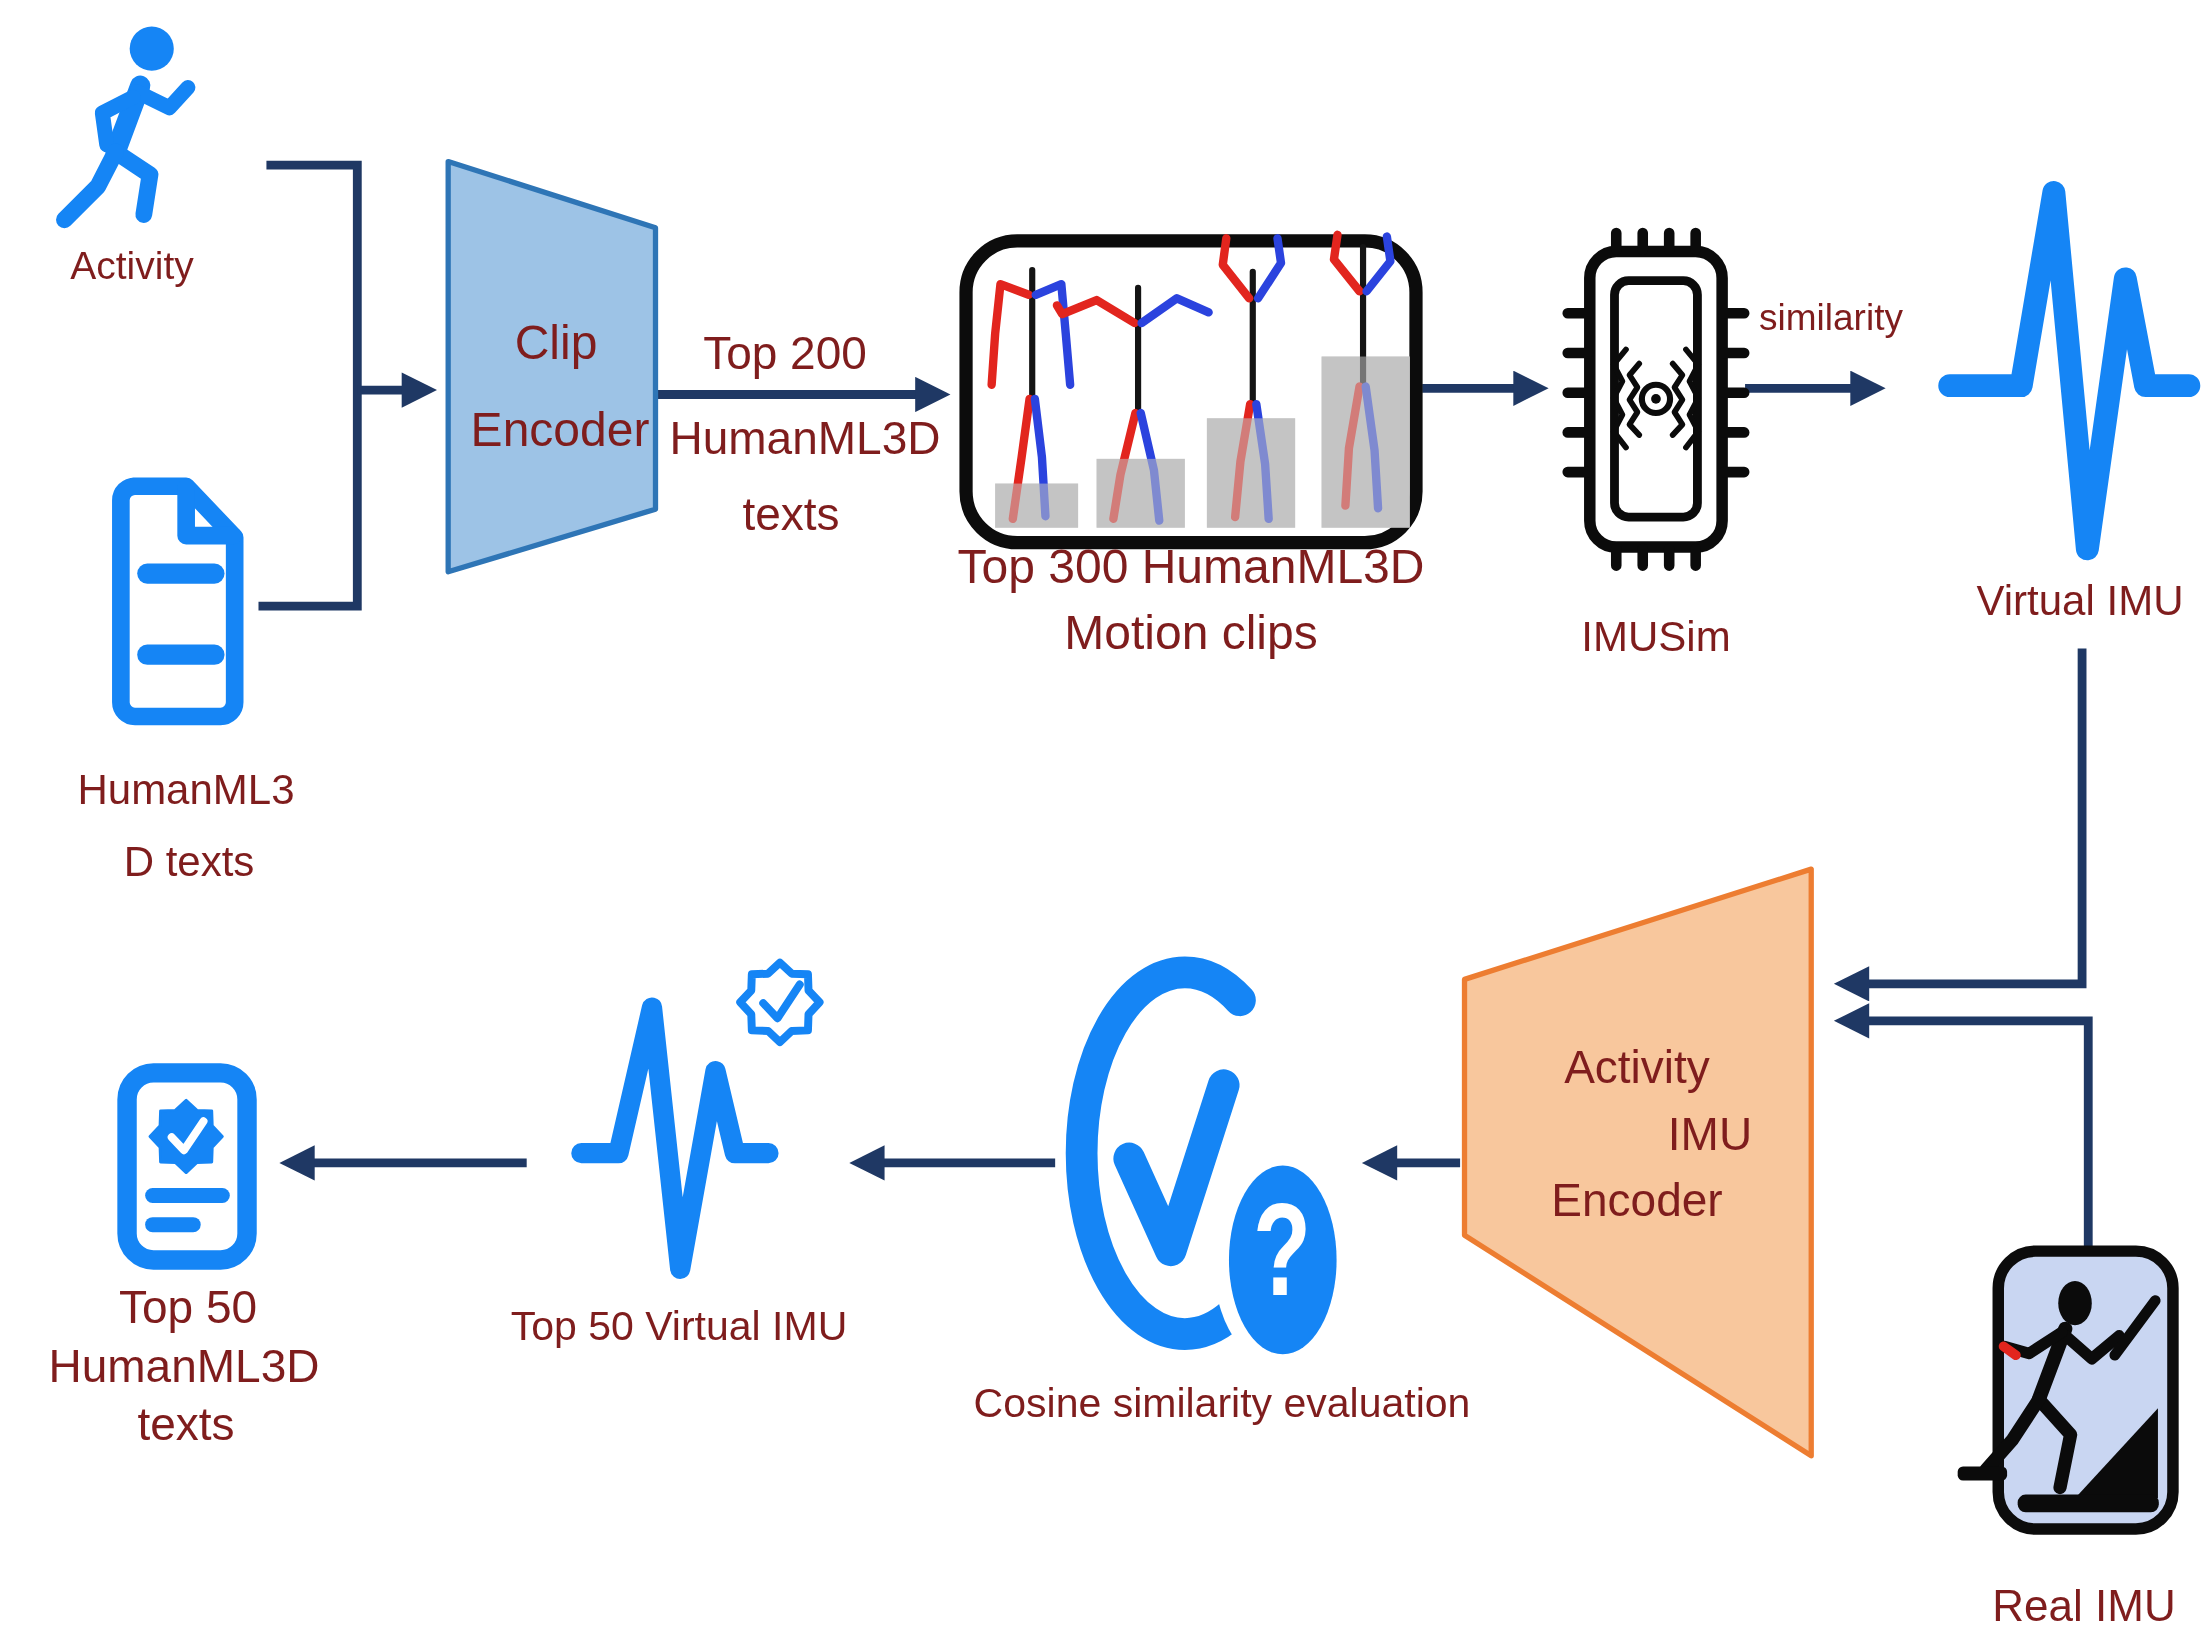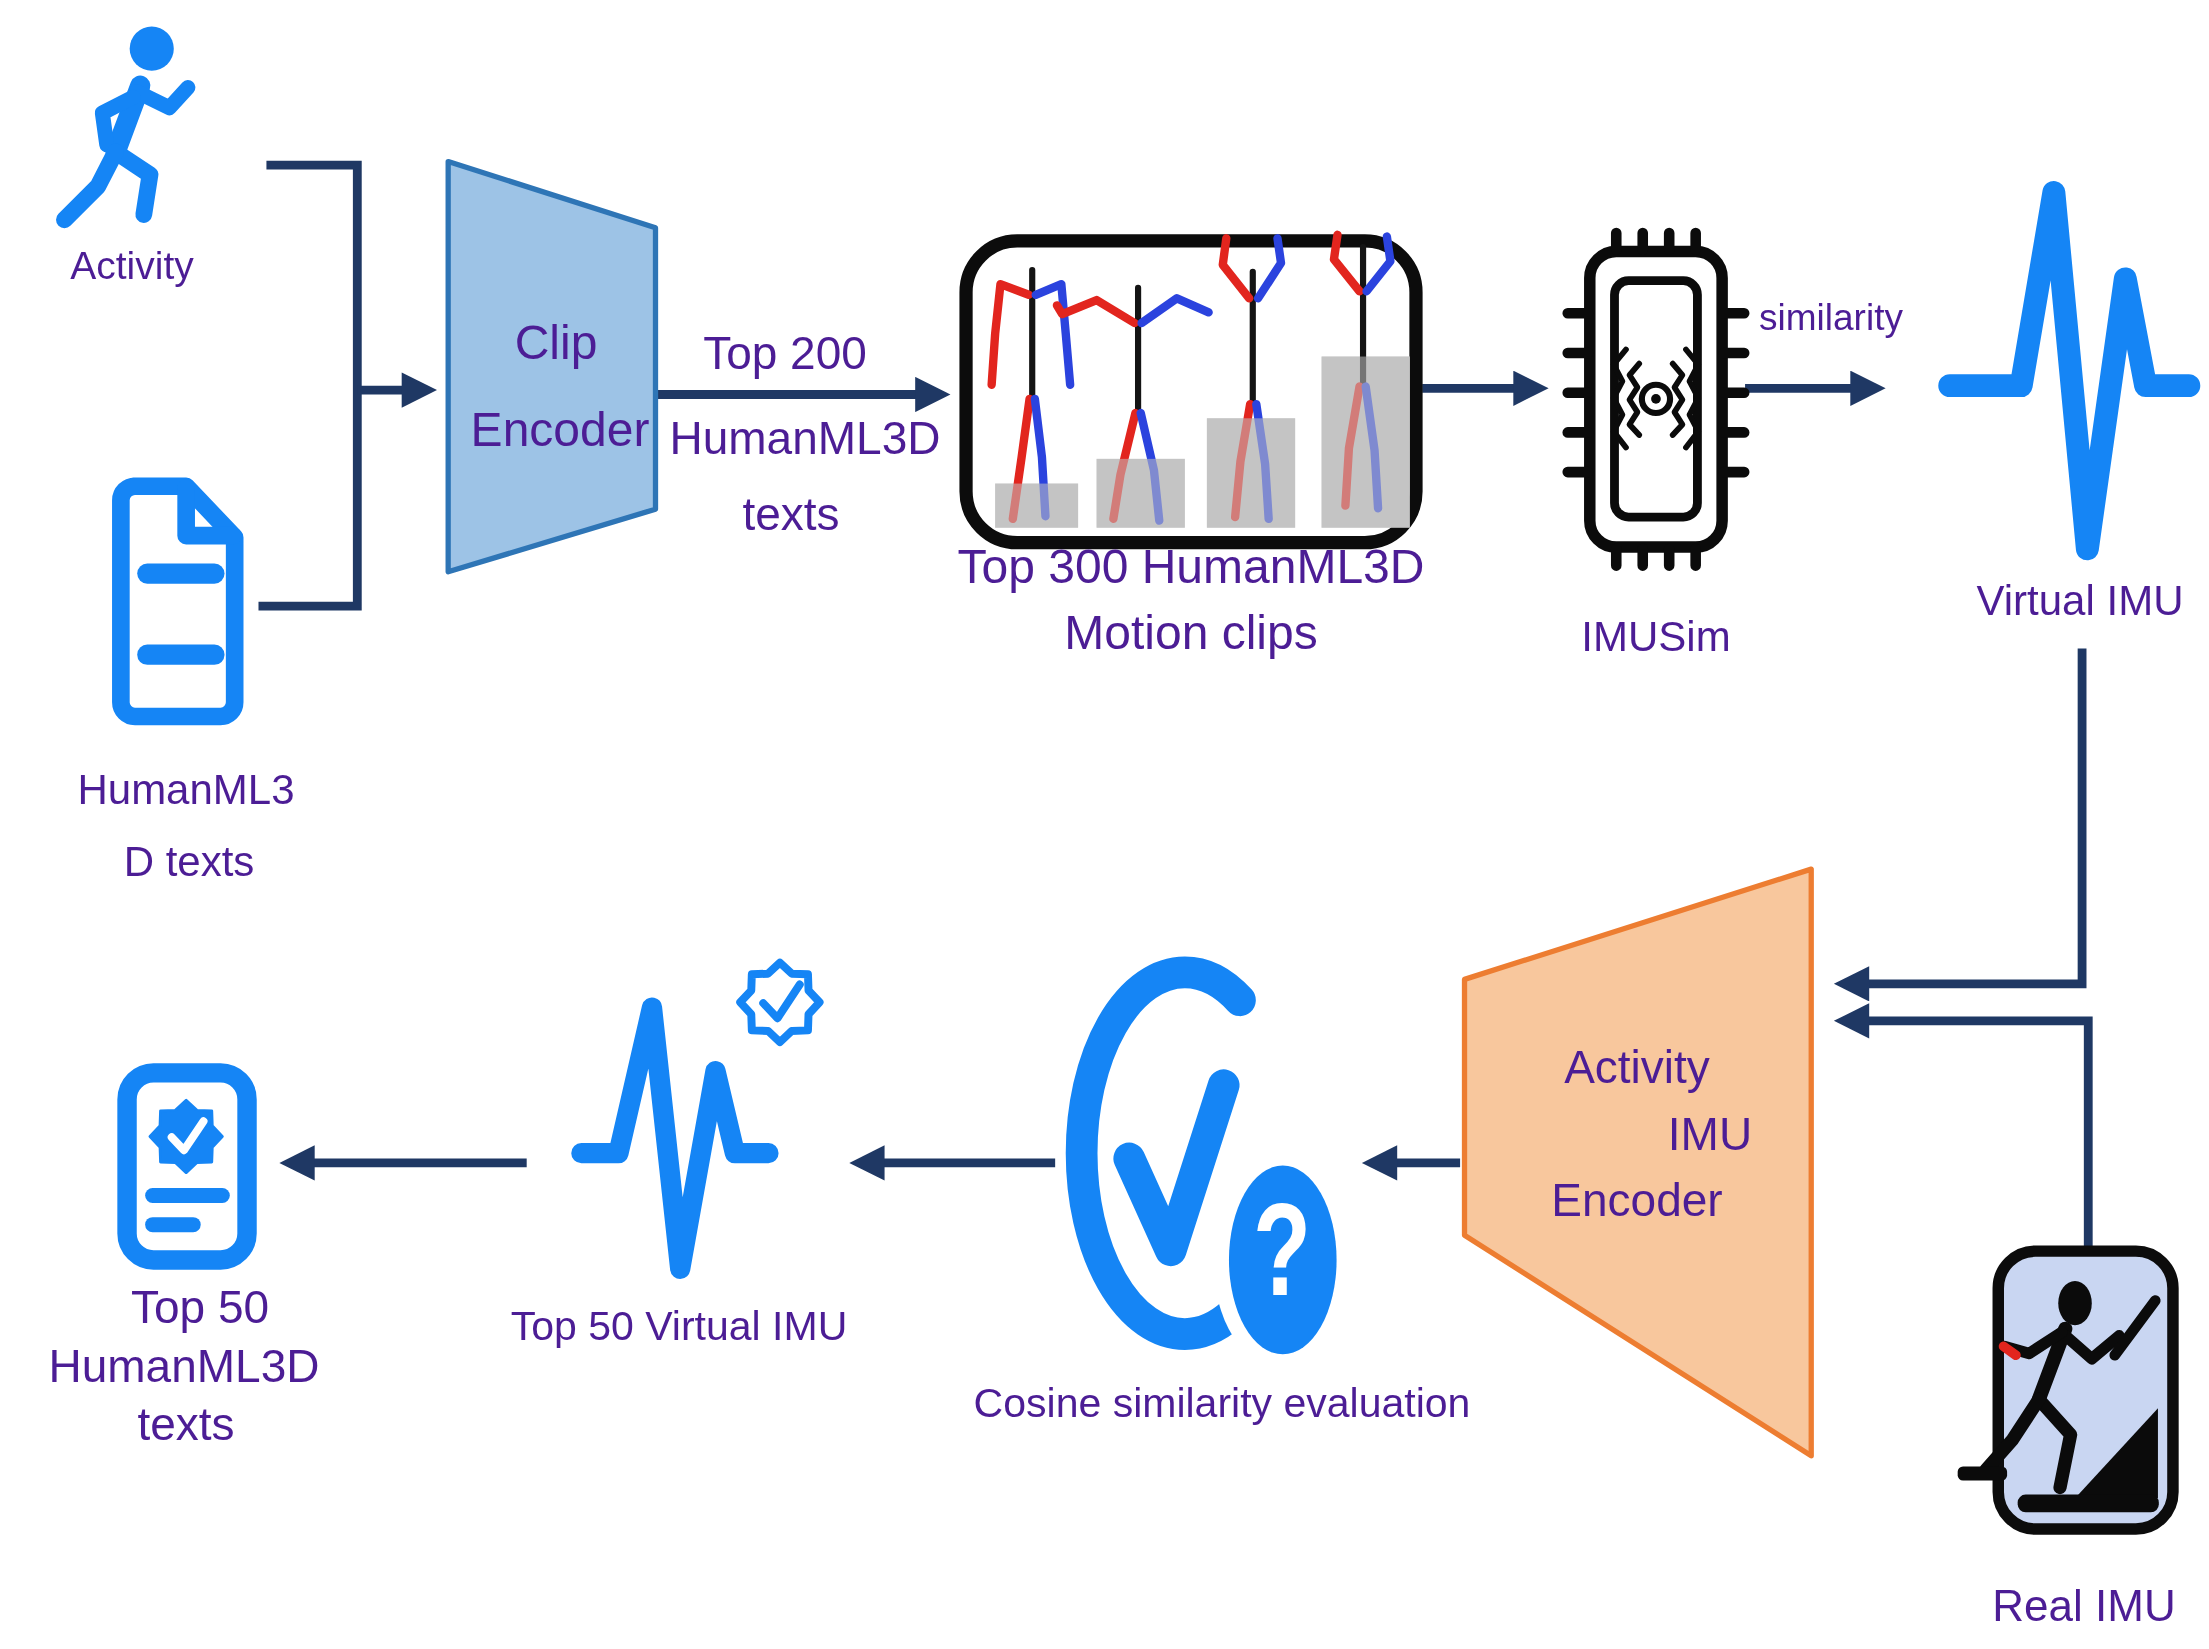--- a/index.html
+++ b/index.html
@@ -1,19 +1,19 @@
 <!DOCTYPE html>
 <html style="--accent_blue: #1585F5; --navy: #1F3864; --clip_fill: #9DC3E6; --clip_border: #2E75B6; --imagebind_fill: #F8C79D; --imagebind_border: #ED7D31; --realimu_fill: #C9D6F2; --block_gray: #C4C4C4; --skeleton_red: #E2251E; --skeleton_blue: #2B43DE; --icon_black: #0B0B0B;font-size:14px"><head>
 <meta charset="utf-8">
 <style>
   html,body{margin:0;padding:0;background:#ffffff;}
   #canvas{position:relative;width:2210px;height:1650px;background:#fff;overflow:hidden;
           font-family:"Liberation Sans",sans-serif;}
   #layer{position:absolute;left:0;top:0;}
-  .lbl{position:absolute;transform:translate(-50%,-50%);color:#4c1d95;white-space:nowrap;
+  .lbl{position:absolute;transform:translate(-50%,-50%);color:#7f1d1d;white-space:nowrap;
        text-align:center;font-family:"Liberation Sans",sans-serif;line-height:1.1;}
   .qmark{position:absolute;transform:translate(-50%,-54%) scaleX(.72);color:#fff;font-weight:700;}
   
   .edge{stroke:var(--navy);stroke-width:10;fill:none;}
   .mkf{fill:var(--navy);}
   .wave{stroke:var(--accent_blue);fill:none;stroke-linecap:round;stroke-linejoin:round;}
   .bic{stroke:var(--accent_blue);fill:none;stroke-linecap:round;stroke-linejoin:round;}
   .bfill{fill:var(--accent_blue);stroke:none;}
   .kic{stroke:var(--icon_black);fill:none;stroke-linecap:round;stroke-linejoin:round;}
   .kfill{fill:var(--icon_black);stroke:none;}
@@ -220,18 +220,18 @@
   <div class="lbl" style="left:1637px;top:1200px;font-size:46px">Encoder</div>
 
   <div class="lbl" style="left:2084px;top:1606px;font-size:44px">Real IMU</div>
 
   <div class="lbl" style="left:1222px;top:1404px;font-size:41px">Cosine similarity evaluation</div>
 
   <div class="qmark" style="left:1282px;top:1256px;font-size:132px">?</div>
 
   <div class="lbl" style="left:679px;top:1327px;font-size:41px">Top 50 Virtual IMU</div>
 
-  <div class="lbl" style="left:200px;top:1307px;font-size:46px">Top 50</div>
+  <div class="lbl" style="left:188px;top:1307px;font-size:46px">Top 50</div>
   <div class="lbl" style="left:184px;top:1366px;font-size:46px">HumanML3D</div>
   <div class="lbl" style="left:186px;top:1424px;font-size:46px">texts</div>
 
 </div>
 
 
 </body></html>

